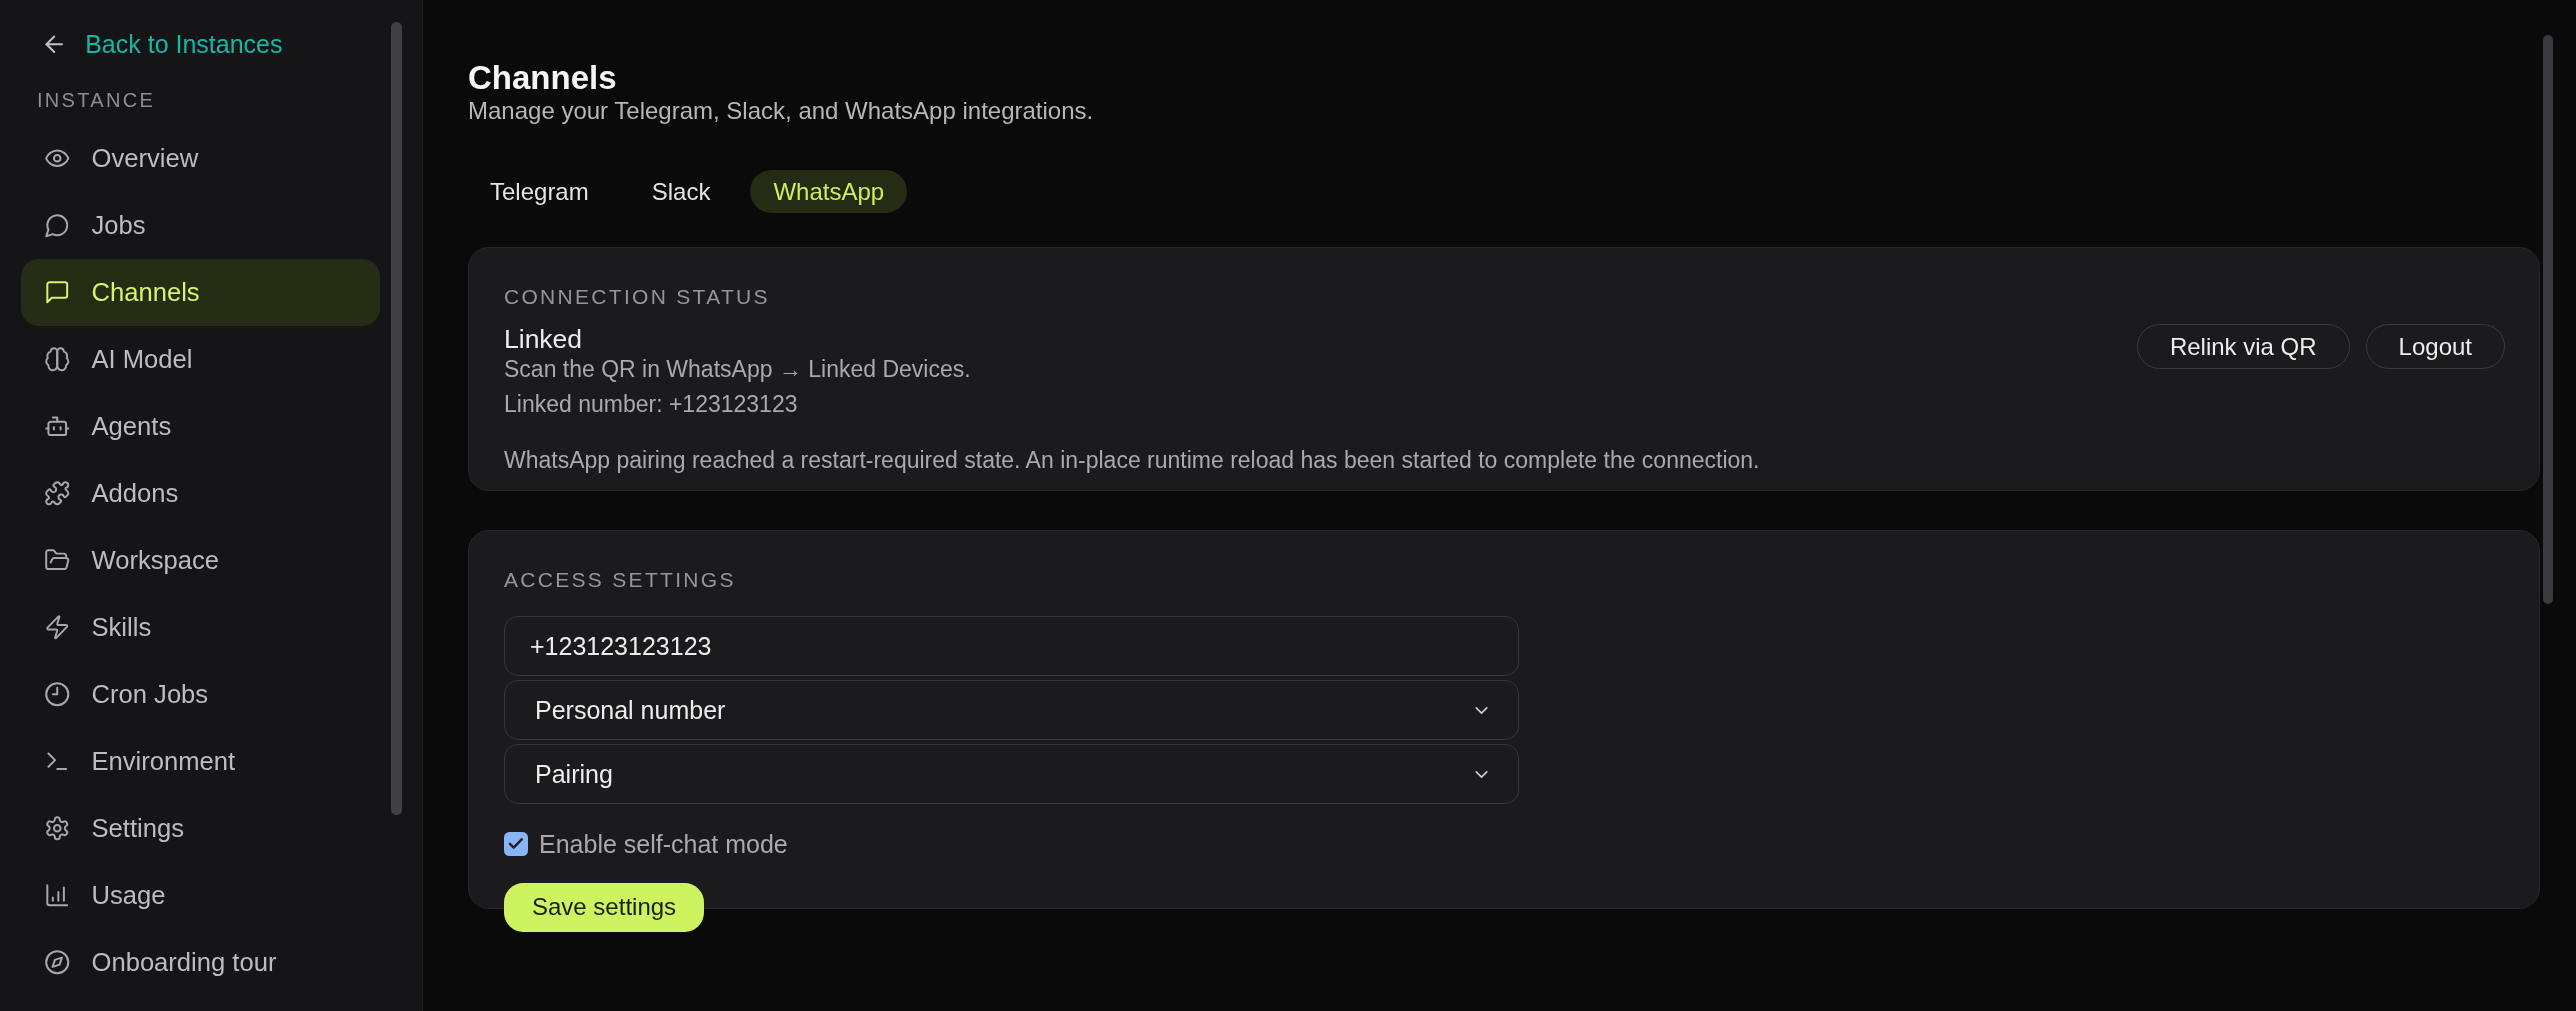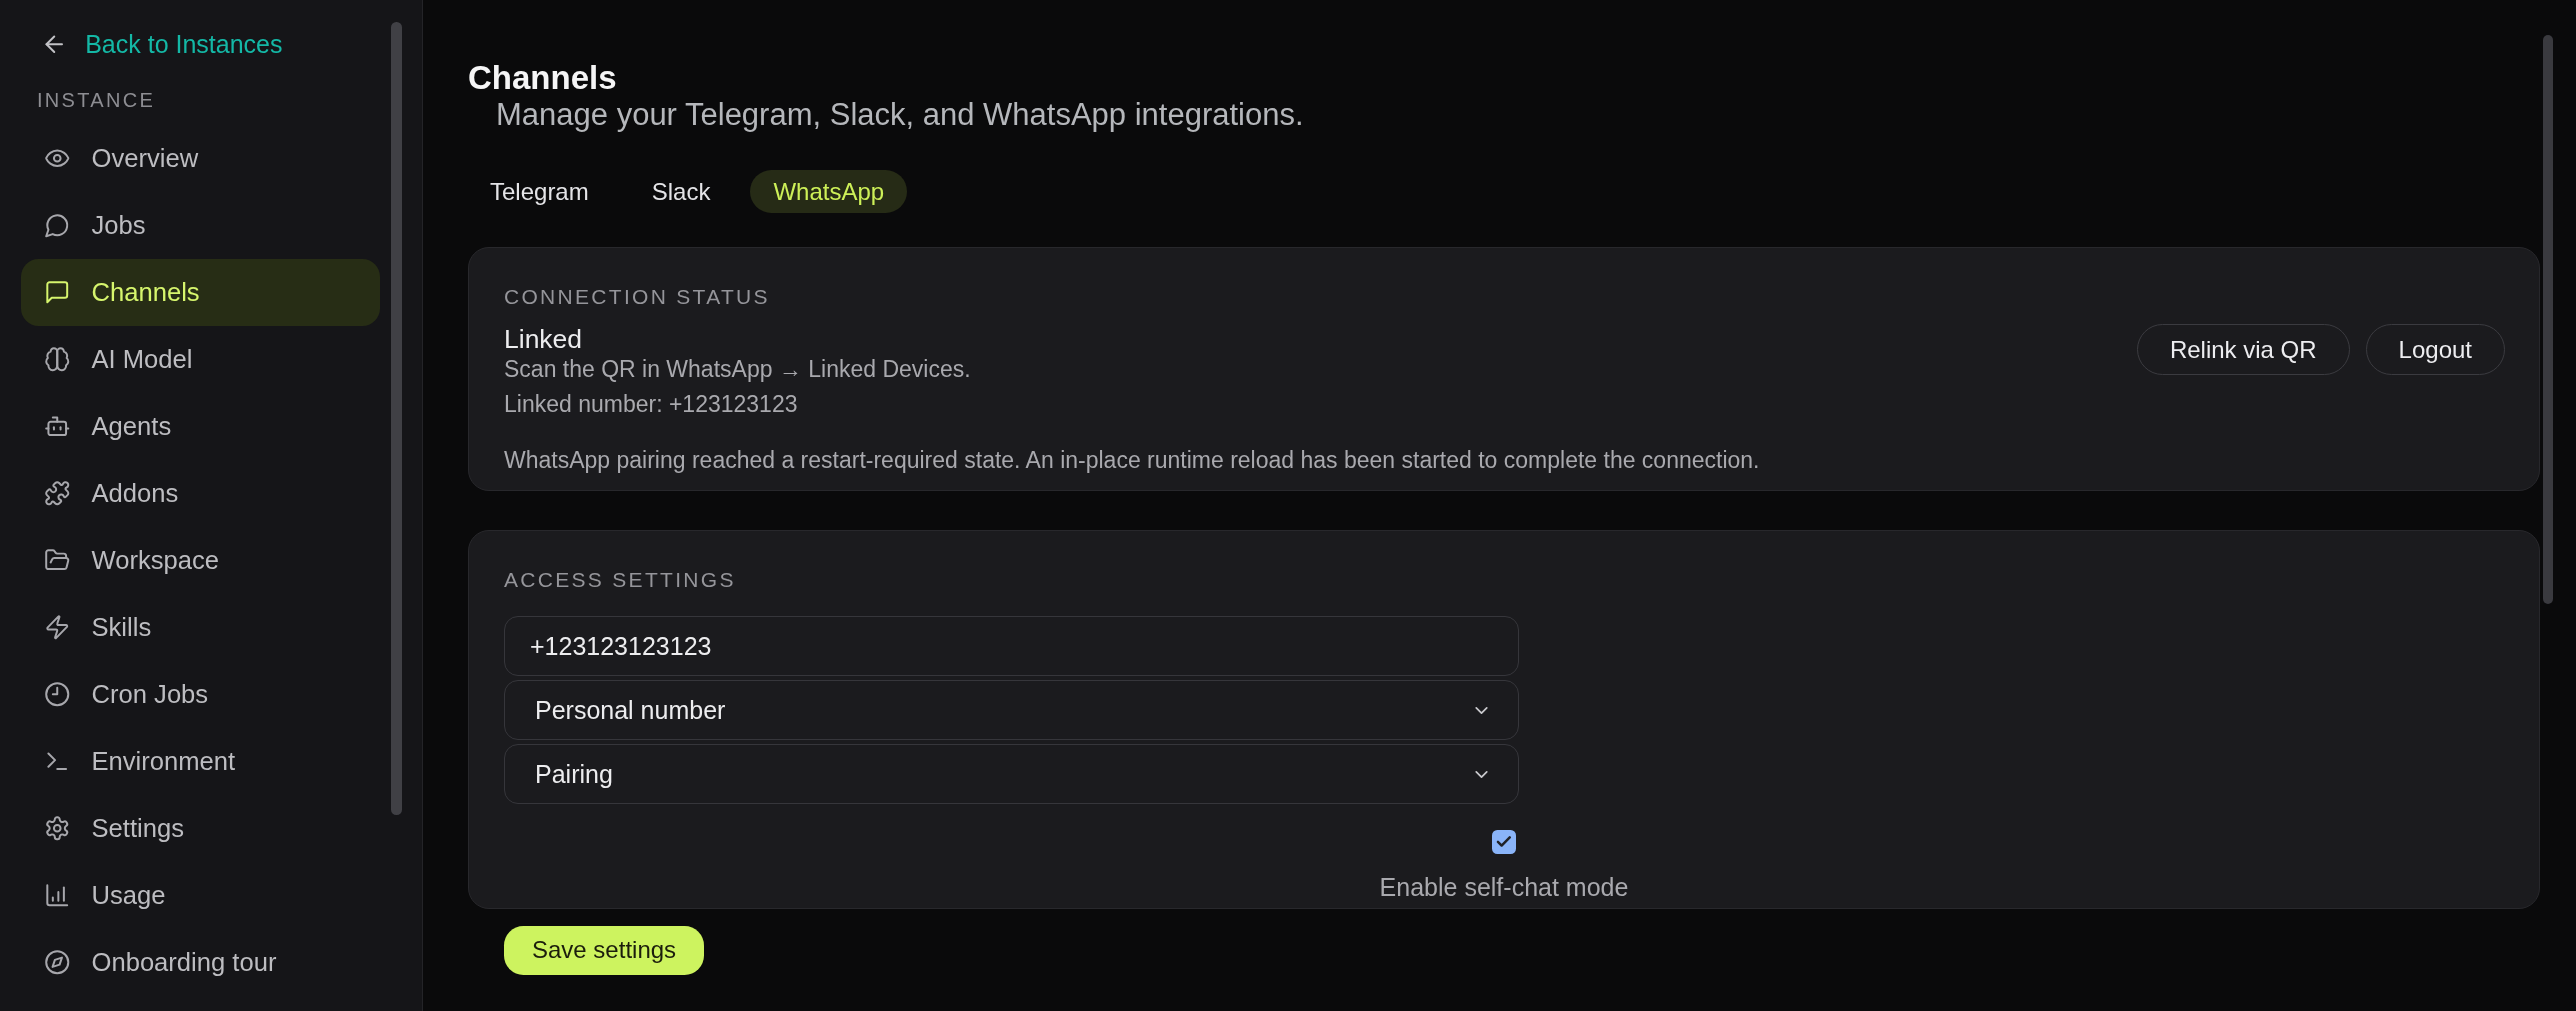--- a/index.html
+++ b/index.html
@@ -55,21 +55,21 @@
   }
 
   
   .main { position: absolute; left: 425px; top: 0; right: 0; bottom: 0; }
   .page-title {
     position: absolute; left: 43px; top: 37px;
     font-size: 33px; font-weight: bold; color: #f5f5f6; white-space: nowrap;
   }
   .page-sub {
     position: absolute; left: 43px; top: 97px;
-    font-size: 31px; color: #b5b7bb; white-space: nowrap; margin-left: 28px;
+    font-size: 24px; color: #b5b7bb; white-space: nowrap;
   }
   .tabs {
     position: absolute; left: 42px; top: 170px;
     display: flex; align-items: center; gap: 17px;
   }
   .tab {
     height: 43px; padding: 0 23px;
     display: flex; align-items: center;
     font-size: 24px; color: #e4e4e7;
     border-radius: 22px; cursor: pointer; white-space: nowrap;
@@ -91,42 +91,42 @@
   }
   .conn-status { margin-top: 15px; font-size: 26.5px; color: #ededef; white-space: nowrap; }
   .conn-line { margin-top: 1px; font-size: 23px; color: #a9a9ae; white-space: nowrap; }
   .conn-line2 { margin-top: 8px; font-size: 23px; color: #a9a9ae; white-space: nowrap; }
   .conn-notice { margin-top: 29px; font-size: 23px; color: #a9a9ae; white-space: nowrap; }
   .conn-actions {
     position: absolute; top: 76px; right: 34px;
     display: flex; gap: 16px;
   }
   .ghost-btn {
-    height: 51px; padding: 0 32px;
+    height: 45px; padding: 0 32px;
     border-radius: 25.6px;
     border: 1.8px solid #3b3b40;
     background: transparent;
     color: #ededf0; font-size: 24px; font-family: inherit;
     cursor: pointer; white-space: nowrap; text-align: center;
   }
 
   .field {
     display: flex; align-items: center;
     width: 1015px; height: 60px;
     border: 1.8px solid #36363b; border-radius: 14px;
     background: transparent;
     font-size: 25px; color: #ededef; font-family: inherit;
   }
   input.field { margin-top: 24px; padding: 0 25px; outline: none; }
   .select {
     margin-top: 4px; padding: 0 26.5px 0 30px;
     justify-content: space-between; cursor: pointer;
   }
   .select .chev { color: #c9c9cd; }
-  .checkbox-row { margin-top: 25.6px; display: flex; align-items: center; gap: 19px; flex-direction: column; }
+  .checkbox-row { margin-top: 25.6px; display: flex; align-items: center; gap: 11px; }
   .checkbox {
     width: 24px; height: 24px; border-radius: 5.3px;
     background: #8ab4f8; cursor: pointer;
     display: flex; align-items: center; justify-content: center;
   }
   .checkbox svg { color: #202227; }
   .checkbox-label { font-size: 25px; color: #a9a9ae; white-space: nowrap; }
   .save-btn {
     margin-top: 24px;
     height: 49px; padding: 0 28px;

